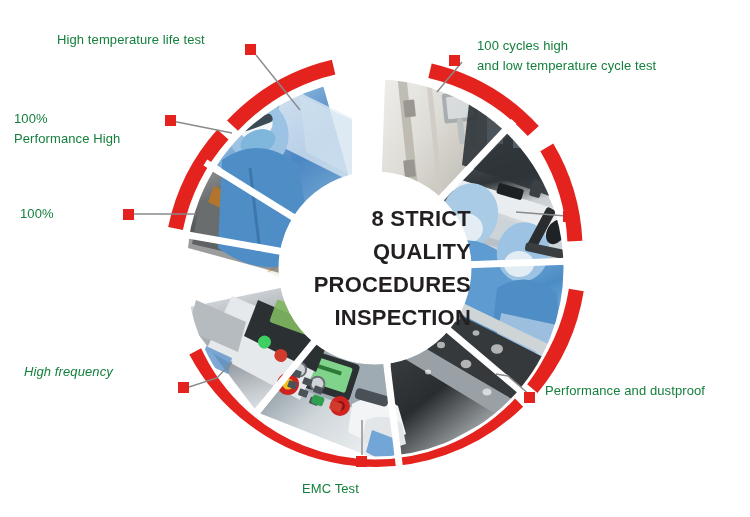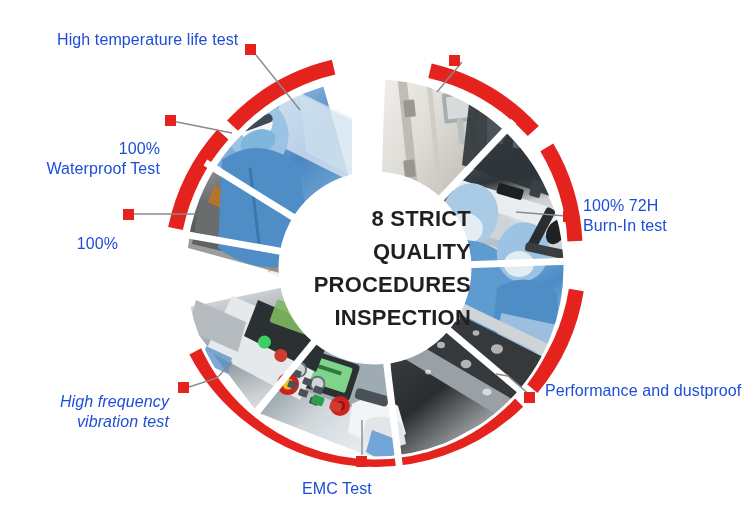--- a/index.html
+++ b/index.html
@@ -9,27 +9,27 @@
     font-family:"Liberation Sans","DejaVu Sans",sans-serif;
     color:#231f20;
     overflow:hidden;
     position:relative;
   }
   #stage{position:absolute;left:0;top:0;width:750px;height:517px;}
   svg#wheel{position:absolute;left:0;top:0;width:750px;height:517px;}
 
   .lbl{
     position:absolute;
-    font-size:16px;
+    font-size:13px;
     line-height:20px;
-    color:#1d4ed8;
+    color:#15803d;
     white-space:nowrap;
     letter-spacing:0.1px;
   }
-  .lbl.r{text-align:right;margin-top:30px;}
+  .lbl.r{}
   .lbl.l{text-align:left;}
   .lbl.c{text-align:left;}
 
   .marker{
     position:absolute;
     width:11px;height:11px;
     background:#e4231f;
   }
 </style>
 </head>
@@ -303,48 +303,47 @@
     <div>QUALITY</div>
     <div>PROCEDURES</div>
     <div>INSPECTION</div>
   </div>
 
   <div class="lbl l" style="left:57px;top:30px;">
     <div>High temperature life test</div>
   </div>
   <div class="marker" style="left:245px;top:44px;"></div>
 
+  <div class="lbl l" style="left:477px;top:36px;">
+    <div>100 cycles high</div>
+    <div>and low temperature cycle test</div>
+  </div>
   <div class="marker" style="left:449px;top:55px;"></div>
 
-  <div class="lbl l" style="left:583px;top:196px;">
-    <div>100% 72H</div>
-    <div>Burn-In test</div>
-  </div>
   <div class="marker" style="left:563px;top:211px;"></div>
 
   <div class="lbl l" style="left:545px;top:381px;">
     <div>Performance and dustproof</div>
   </div>
   <div class="marker" style="left:524px;top:392px;"></div>
 
   <div class="lbl c" style="left:302px;top:479px;width:120px;">
     <div>EMC Test</div>
   </div>
   <div class="marker" style="left:356px;top:456px;"></div>
 
   <div class="lbl r" style="left:24px;top:362px;width:145px;font-style:italic;">
     <div>High frequency</div>
-    <div>vibration test</div>
   </div>
   <div class="marker" style="left:178px;top:382px;"></div>
 
   <div class="lbl r" style="left:20px;top:204px;width:98px;">
     <div>100%</div>
   </div>
   <div class="marker" style="left:123px;top:209px;"></div>
 
   <div class="lbl r" style="left:14px;top:109px;width:146px;">
     <div>100%</div>
-    <div>Waterproof Test</div>
+    <div>Performance High</div>
   </div>
   <div class="marker" style="left:165px;top:115px;"></div>
 
 </div>
 
 </body></html>

